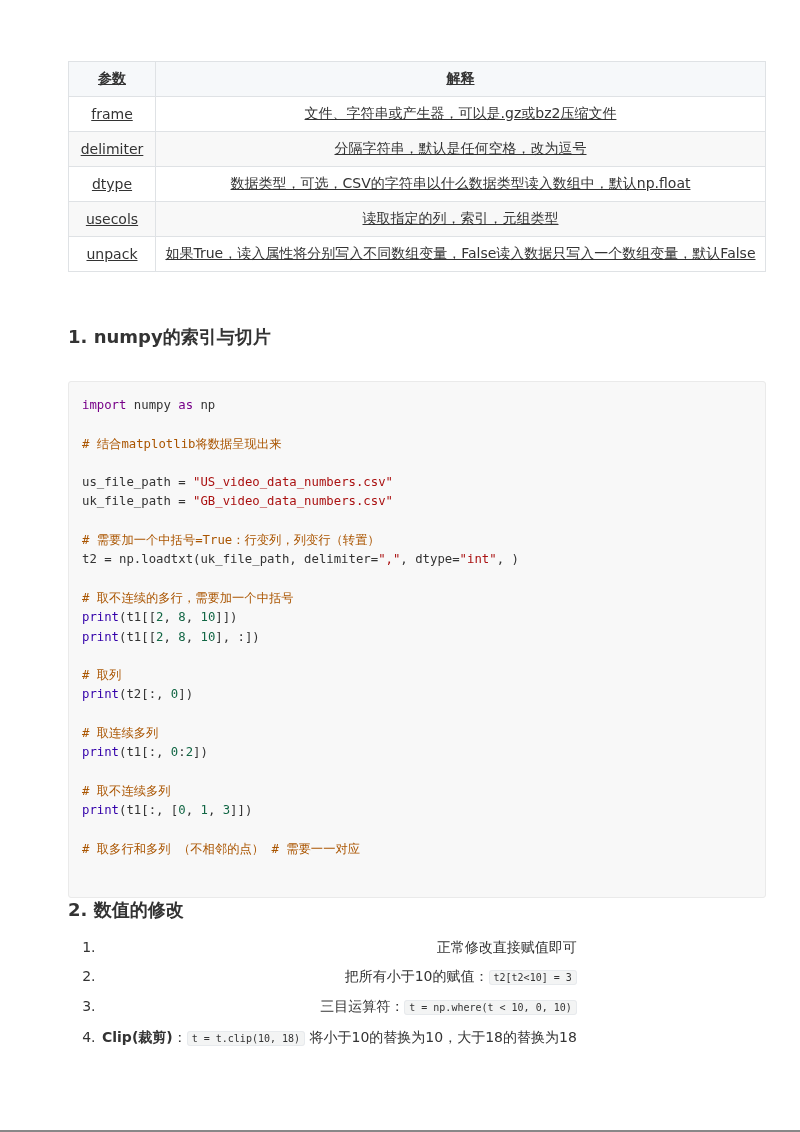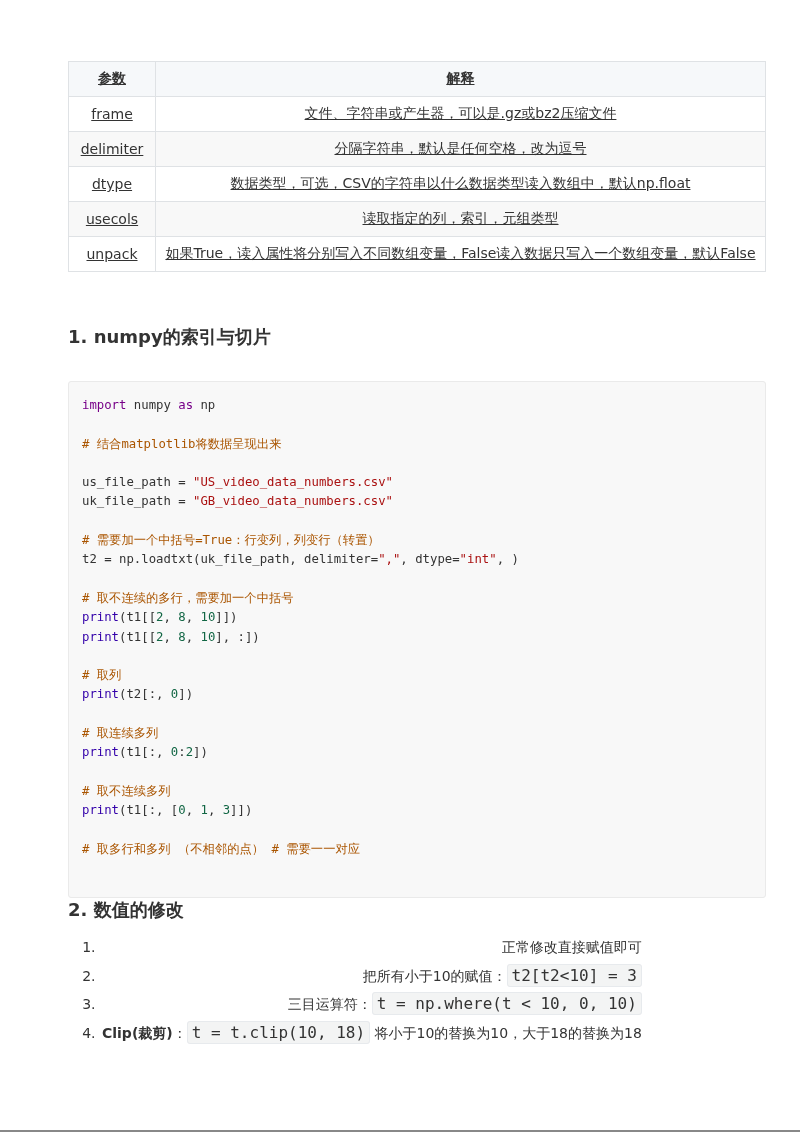--- a/index.html
+++ b/index.html
@@ -23,21 +23,21 @@
                 font-size: 12.3px; line-height: 19.3px; color: #333; margin-top: 16px; }
   .code-line { white-space: pre; height: 19.3px; }
   .kw { color: #770088; }
   .cm { color: #aa5500; }
   .st { color: #aa1111; }
   .nm { color: #116644; }
   .bi { color: #3300aa; }
 
   ol.mods { position: absolute; left: 0; top: 872px; margin: 0; padding: 0 0 0 32px; font-size: 14px; line-height: 28.5px; color: #333; }
   ol.mods li { padding-left: 2px; text-align: right; }
-  code.inl { font-family: "DejaVu Sans Mono", "Liberation Mono", monospace; font-size: 16px; background: #f3f4f4;
+  code.inl { font-family: "DejaVu Sans Mono", "Liberation Mono", monospace; font-size: 10px; background: #f3f4f4;
              border: 1px solid #e7eaed; border-radius: 3px; padding: 1px 4px; color: #333; }
   .bold { font-weight: bold; }
 
   .bottom-rule { position: absolute; left: 0; top: 1130px; width: 800px; height: 2px; background: #888888; }
 </style>
 </head>
 <body>
 
 <div class="page">
 

